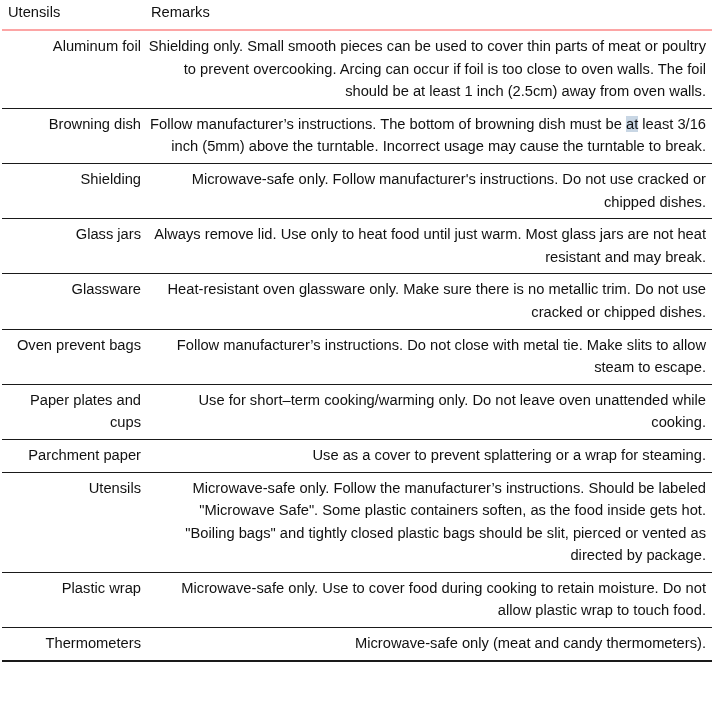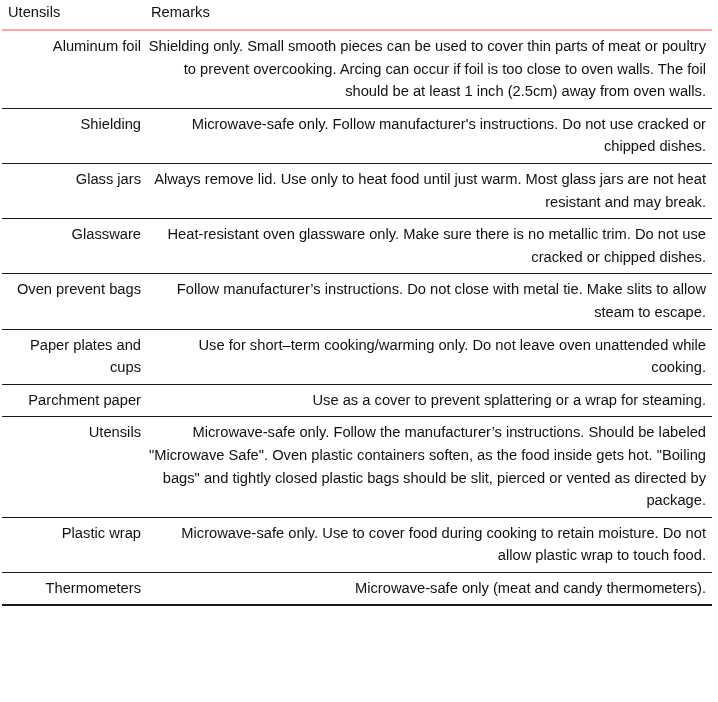--- a/index.html
+++ b/index.html
@@ -80,20 +80,24 @@
         <th>Utensils</th>
         <th>Remarks</th>
       </tr>
     </thead>
     <tbody id="table-body">
         <tr>
           <td class="cell-utensil">Aluminum foil</td>
           <td class="cell-remarks">Shielding only. Small smooth pieces can be used to cover thin parts of meat or poultry to prevent overcooking. Arcing can occur if foil is too close to oven walls. The foil should be at least 1 inch (2.5cm) away from oven walls.</td>
         </tr>
         <tr>
+          <td class="cell-utensil">Browning dish</td>
+          <td class="cell-remarks"><span>Follow manufacturer’s instructions. The bottom of browning dish must be </span><span class="sel-highlight">at</span><span> least 3/16 inch (5mm) above the turntable. Incorrect usage may cause the turntable to break.</span></td>
+        </tr>
+        <tr>
           <td class="cell-utensil">Shielding</td>
           <td class="cell-remarks">Microwave-safe only. Follow manufacturer's instructions. Do not use cracked or chipped dishes.</td>
         </tr>
         <tr>
           <td class="cell-utensil">Glass jars</td>
           <td class="cell-remarks">Always remove lid. Use only to heat food until just warm. Most glass jars are not heat resistant and may break.</td>
         </tr>
         <tr>
           <td class="cell-utensil">Glassware</td>
           <td class="cell-remarks">Heat-resistant oven glassware only. Make sure there is no metallic trim. Do not use cracked or chipped dishes.</td>
@@ -105,21 +109,21 @@
         <tr>
           <td class="cell-utensil">Paper plates and cups</td>
           <td class="cell-remarks">Use for short–term cooking/warming only. Do not leave oven unattended while cooking.</td>
         </tr>
         <tr>
           <td class="cell-utensil">Parchment paper</td>
           <td class="cell-remarks">Use as a cover to prevent splattering or a wrap for steaming.</td>
         </tr>
         <tr>
           <td class="cell-utensil">Utensils</td>
-          <td class="cell-remarks">Microwave-safe only. Follow the manufacturer’s instructions. Should be labeled "Microwave Safe". Oven plastic containers soften, as the food inside gets hot. "Boiling bags" and tightly closed plastic bags should be slit, pierced or vented as directed by package.</td>
+          <td class="cell-remarks">Microwave-safe only. Follow the manufacturer’s instructions. Should be labeled "Microwave Safe". Some plastic containers soften, as the food inside gets hot. "Boiling bags" and tightly closed plastic bags should be slit, pierced or vented as directed by package.</td>
         </tr>
         <tr>
           <td class="cell-utensil">Plastic wrap</td>
           <td class="cell-remarks">Microwave-safe only. Use to cover food during cooking to retain moisture. Do not allow plastic wrap to touch food.</td>
         </tr>
         <tr>
           <td class="cell-utensil">Thermometers</td>
           <td class="cell-remarks">Microwave-safe only (meat and candy thermometers).</td>
         </tr>
       </tbody>

